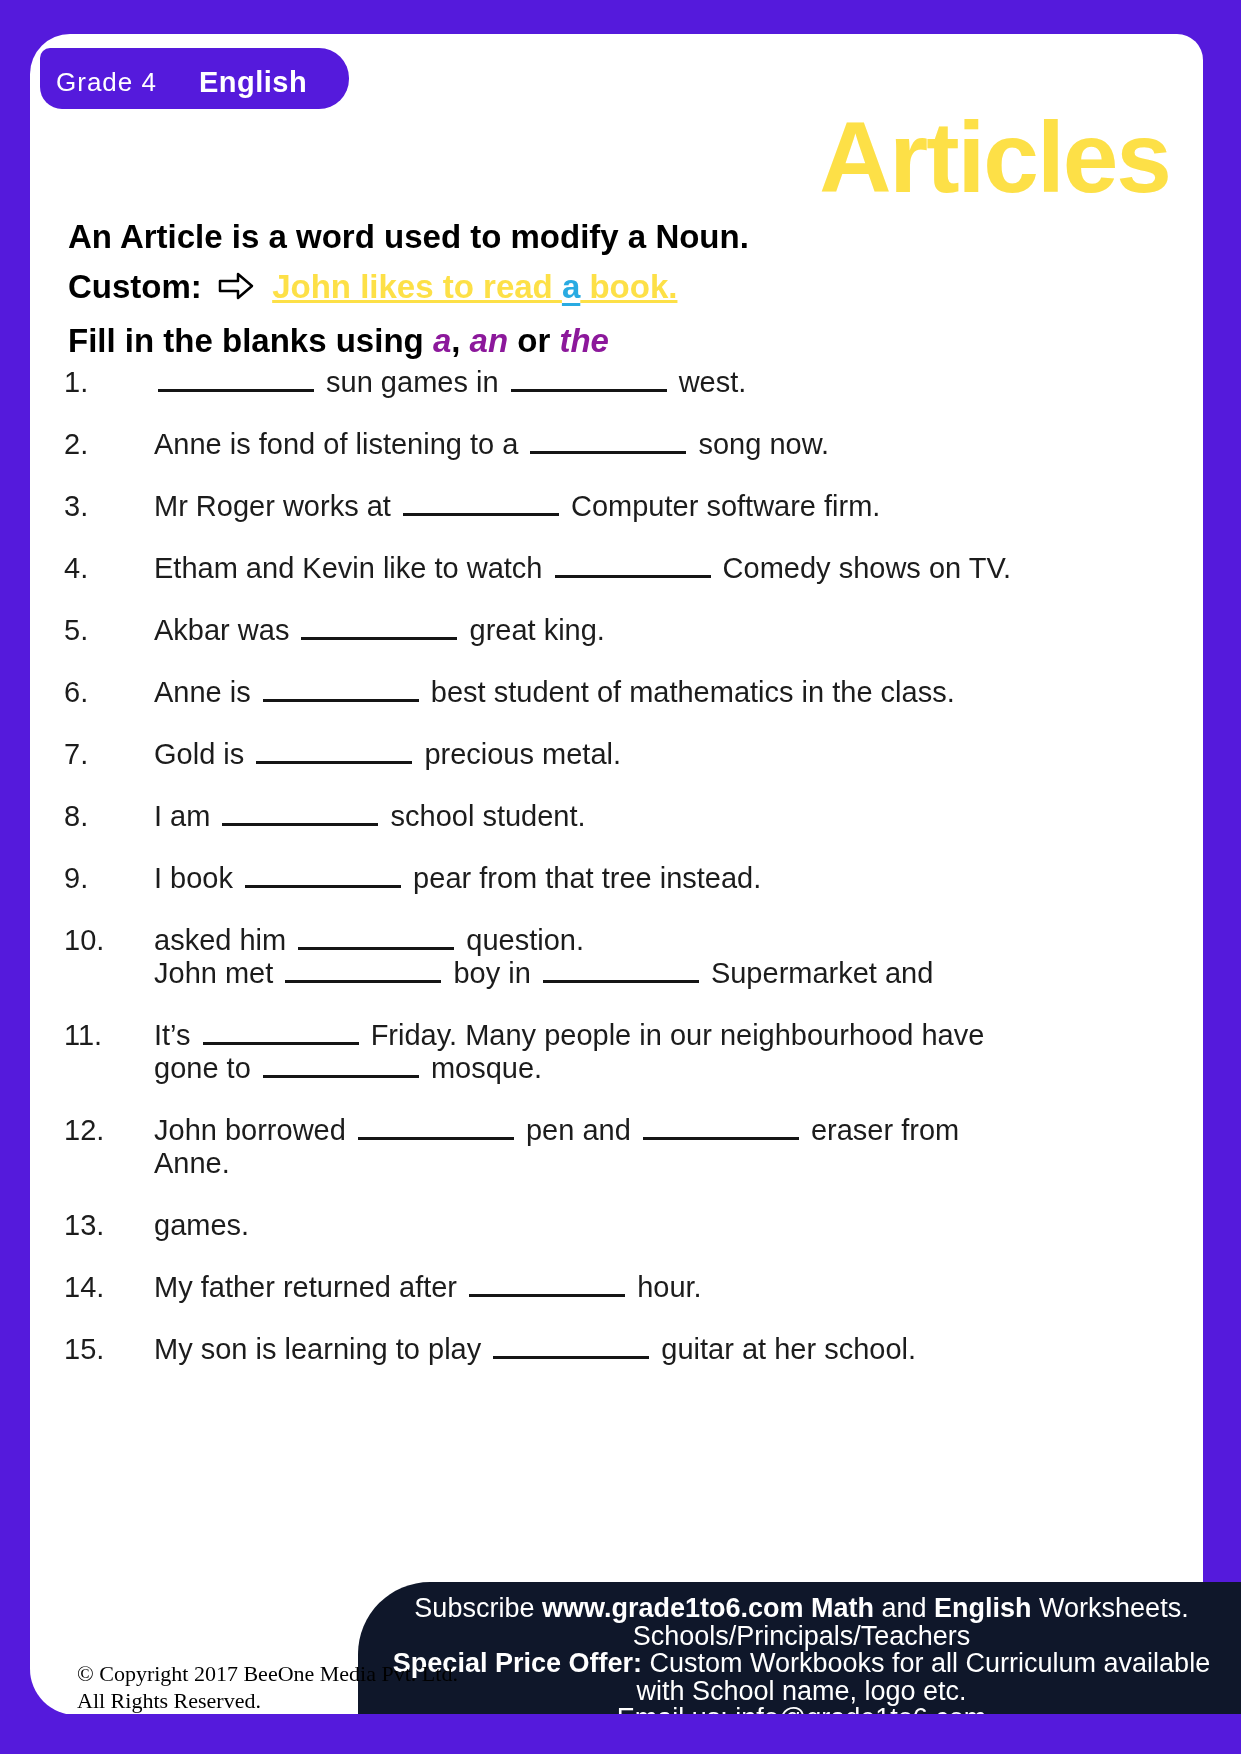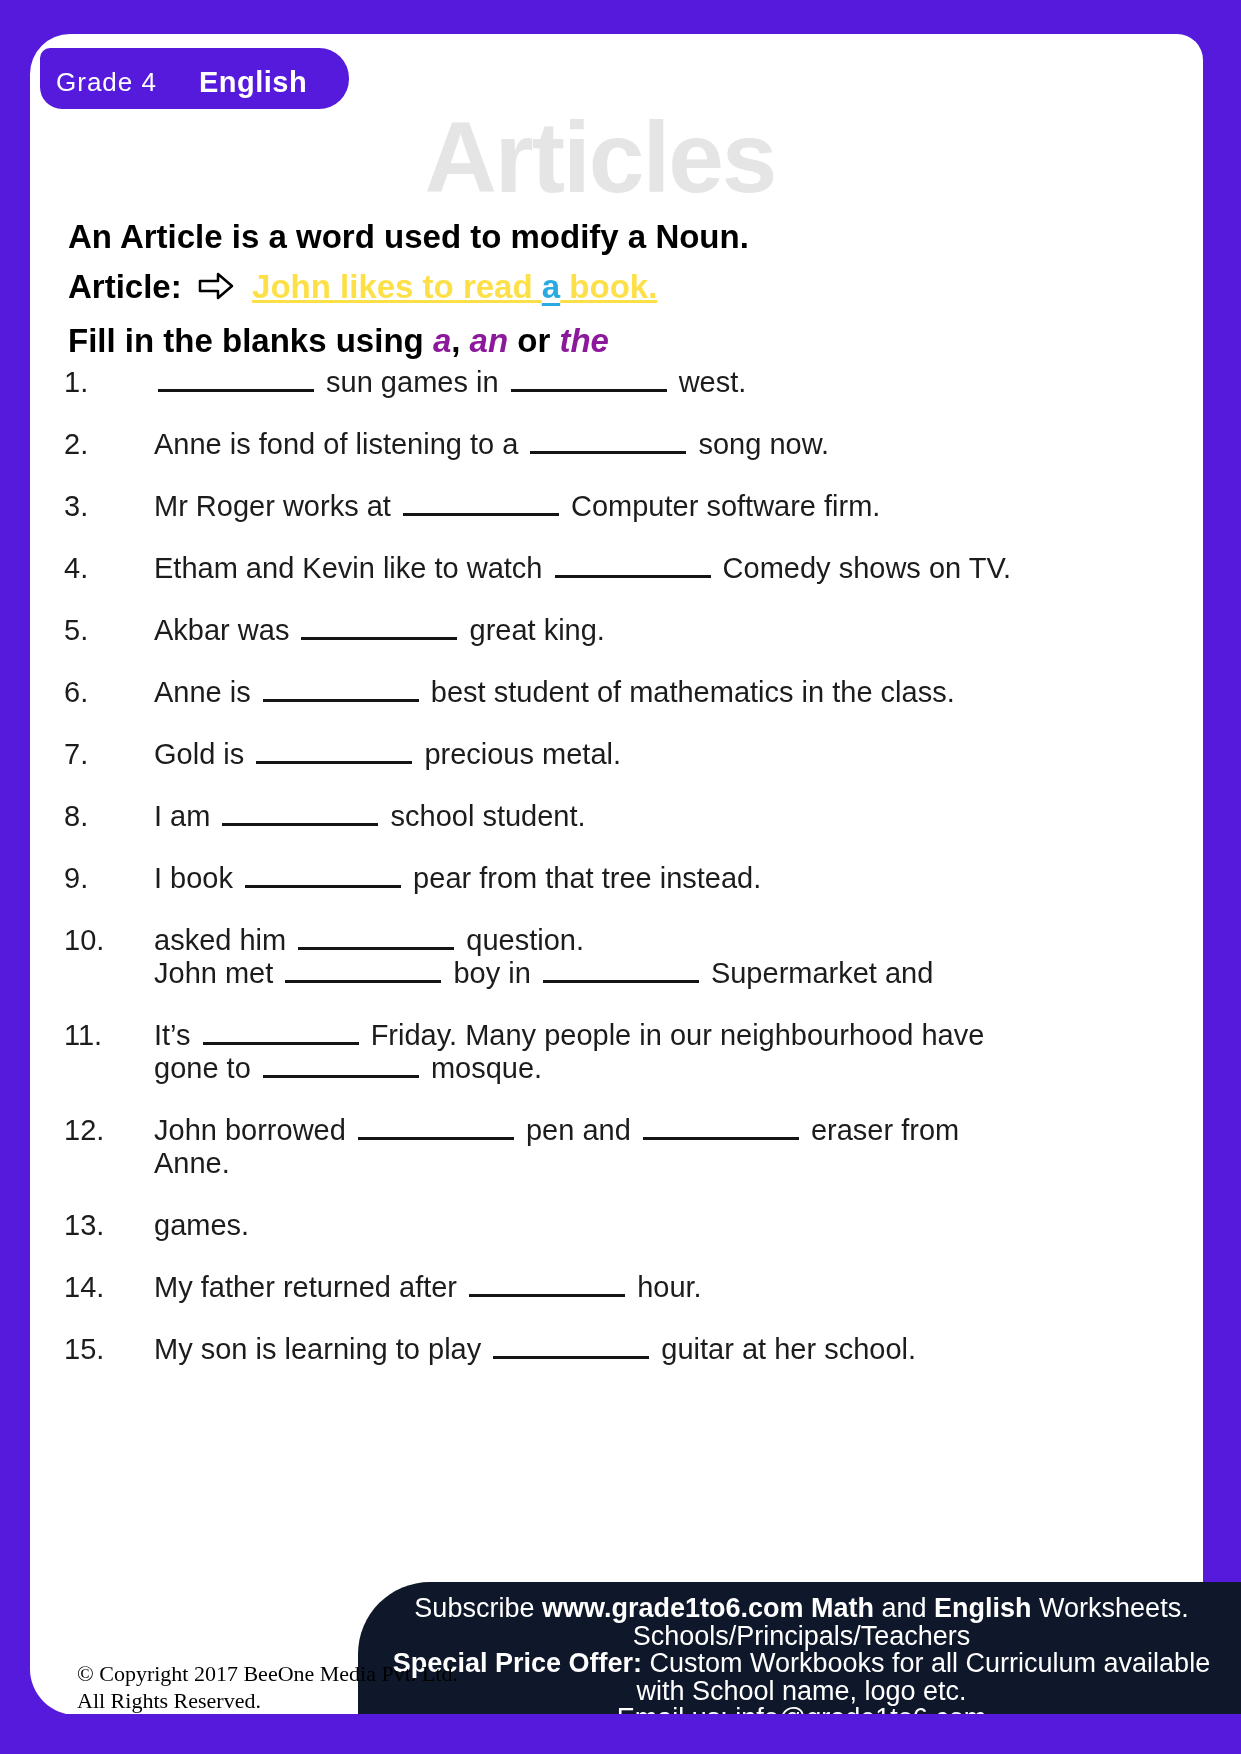--- a/index.html
+++ b/index.html
@@ -17,22 +17,22 @@
   .badge {
     position:absolute; left:40px; top:48px; height:61px;
     background:#551ADC; color:#fff;
     border-radius:10px 30px 30px 22px;
     display:flex; align-items:center; gap:42px; padding:8px 42px 0 16px;
   }
   .badge-grade { font-size:26px; font-weight:400; letter-spacing:1px; }
   .badge-subject { font-size:29px; font-weight:700; letter-spacing:0.5px; }
   .title {
     position:absolute; top:100px; left:30px; width:1140px;
-    text-align:center; font-size:100px; font-weight:800;
-    letter-spacing:-2px; color:#e5e5e5;
+    text-align:right; font-size:100px; font-weight:800;
+    letter-spacing:-2px; color:#fde047;
   }
   .intro { position:absolute; left:68px; top:212px; font-size:33px; font-weight:700; color:#000; }
   .intro-line { line-height:50px; white-space:nowrap; }
   .arrow-icon { display:inline-block; vertical-align:-4px; margin:0 8px 0 6px; }
   .red { color:#fde047; font-weight:700;text-decoration:underline; }
   .blue-underline {
     color:#29ABE2; font-weight:700; text-decoration:underline;
     text-decoration-thickness:3px; text-underline-offset:5px;
   }
   .article { color:#8C189B; font-weight:700; font-style:italic; }
@@ -69,21 +69,21 @@
   <div class="badge">
     <span class="badge-grade">Grade 4</span>
     <span class="badge-subject">English</span>
   </div>
 
   <div class="title">Articles</div>
 
   <div class="intro">
     <div class="intro-line">An Article is a word used to modify a Noun.</div>
     <div class="intro-line">
-      <span>Article:</span>
+      <span>Custom:</span>
       <span class="arrow-icon"><svg width="38" height="32" viewBox="0 0 38 32">
             <polygon points="3,11 21,11 21,4 35,16 21,28 21,21 3,21" fill="#ffffff" stroke="#000000" stroke-width="2.5" stroke-linejoin="round"></polygon>
           </svg></span>
       <span><span class="red">John likes to read </span><span class="blue-underline">a</span><span class="red"> book.</span></span>
     </div>
     <div class="intro-line"><span class="plain">Fill in the blanks using </span><span class="article">a</span><span class="plain">, </span><span class="article">an</span><span class="plain"> or </span><span class="article">the</span></div>
   </div>
 
   <div class="qlist">
       <div class="q-row">

